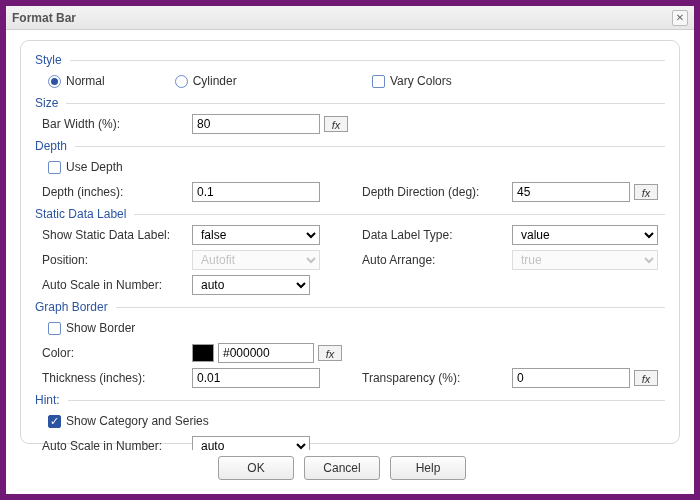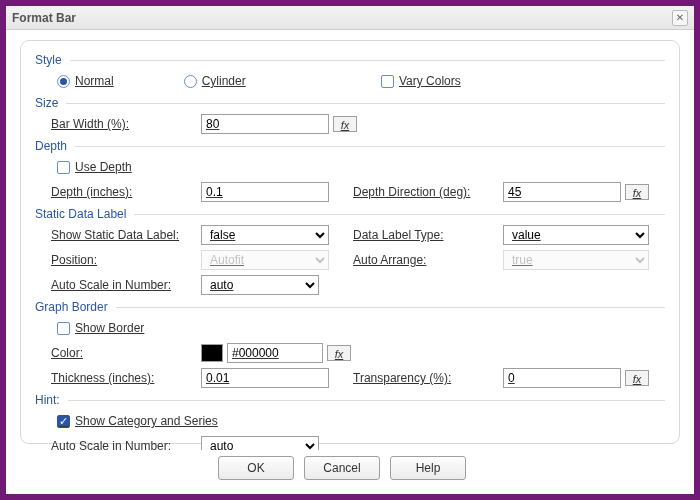--- a/index.html
+++ b/index.html
@@ -51,23 +51,22 @@
     font-size:12px;
     margin: 4px 0 2px 0;
     display:flex; align-items:center;
   }
   .section-label .rule {
     flex:1; height:1px; background:#dcdcdc; margin-left:8px;
   }
   .row {
     display:flex;
     align-items:center;
-    margin: 3px 16px;
+    margin: 3px 7px;
     min-height: 22px;
-    text-decoration: underline;
   }
   .col-l { width: 330px; display:flex; align-items:center; }
   .col-r { flex:1; display:flex; align-items:center; }
   .lab { width: 150px; color:#333; }
   .lab-r { width: 150px; color:#333; }
   input[type=text], select {
     height:20px; font-size:12px;
     border:1px solid #9f9f9f; background:#fff;
     padding: 1px 4px;
   }

